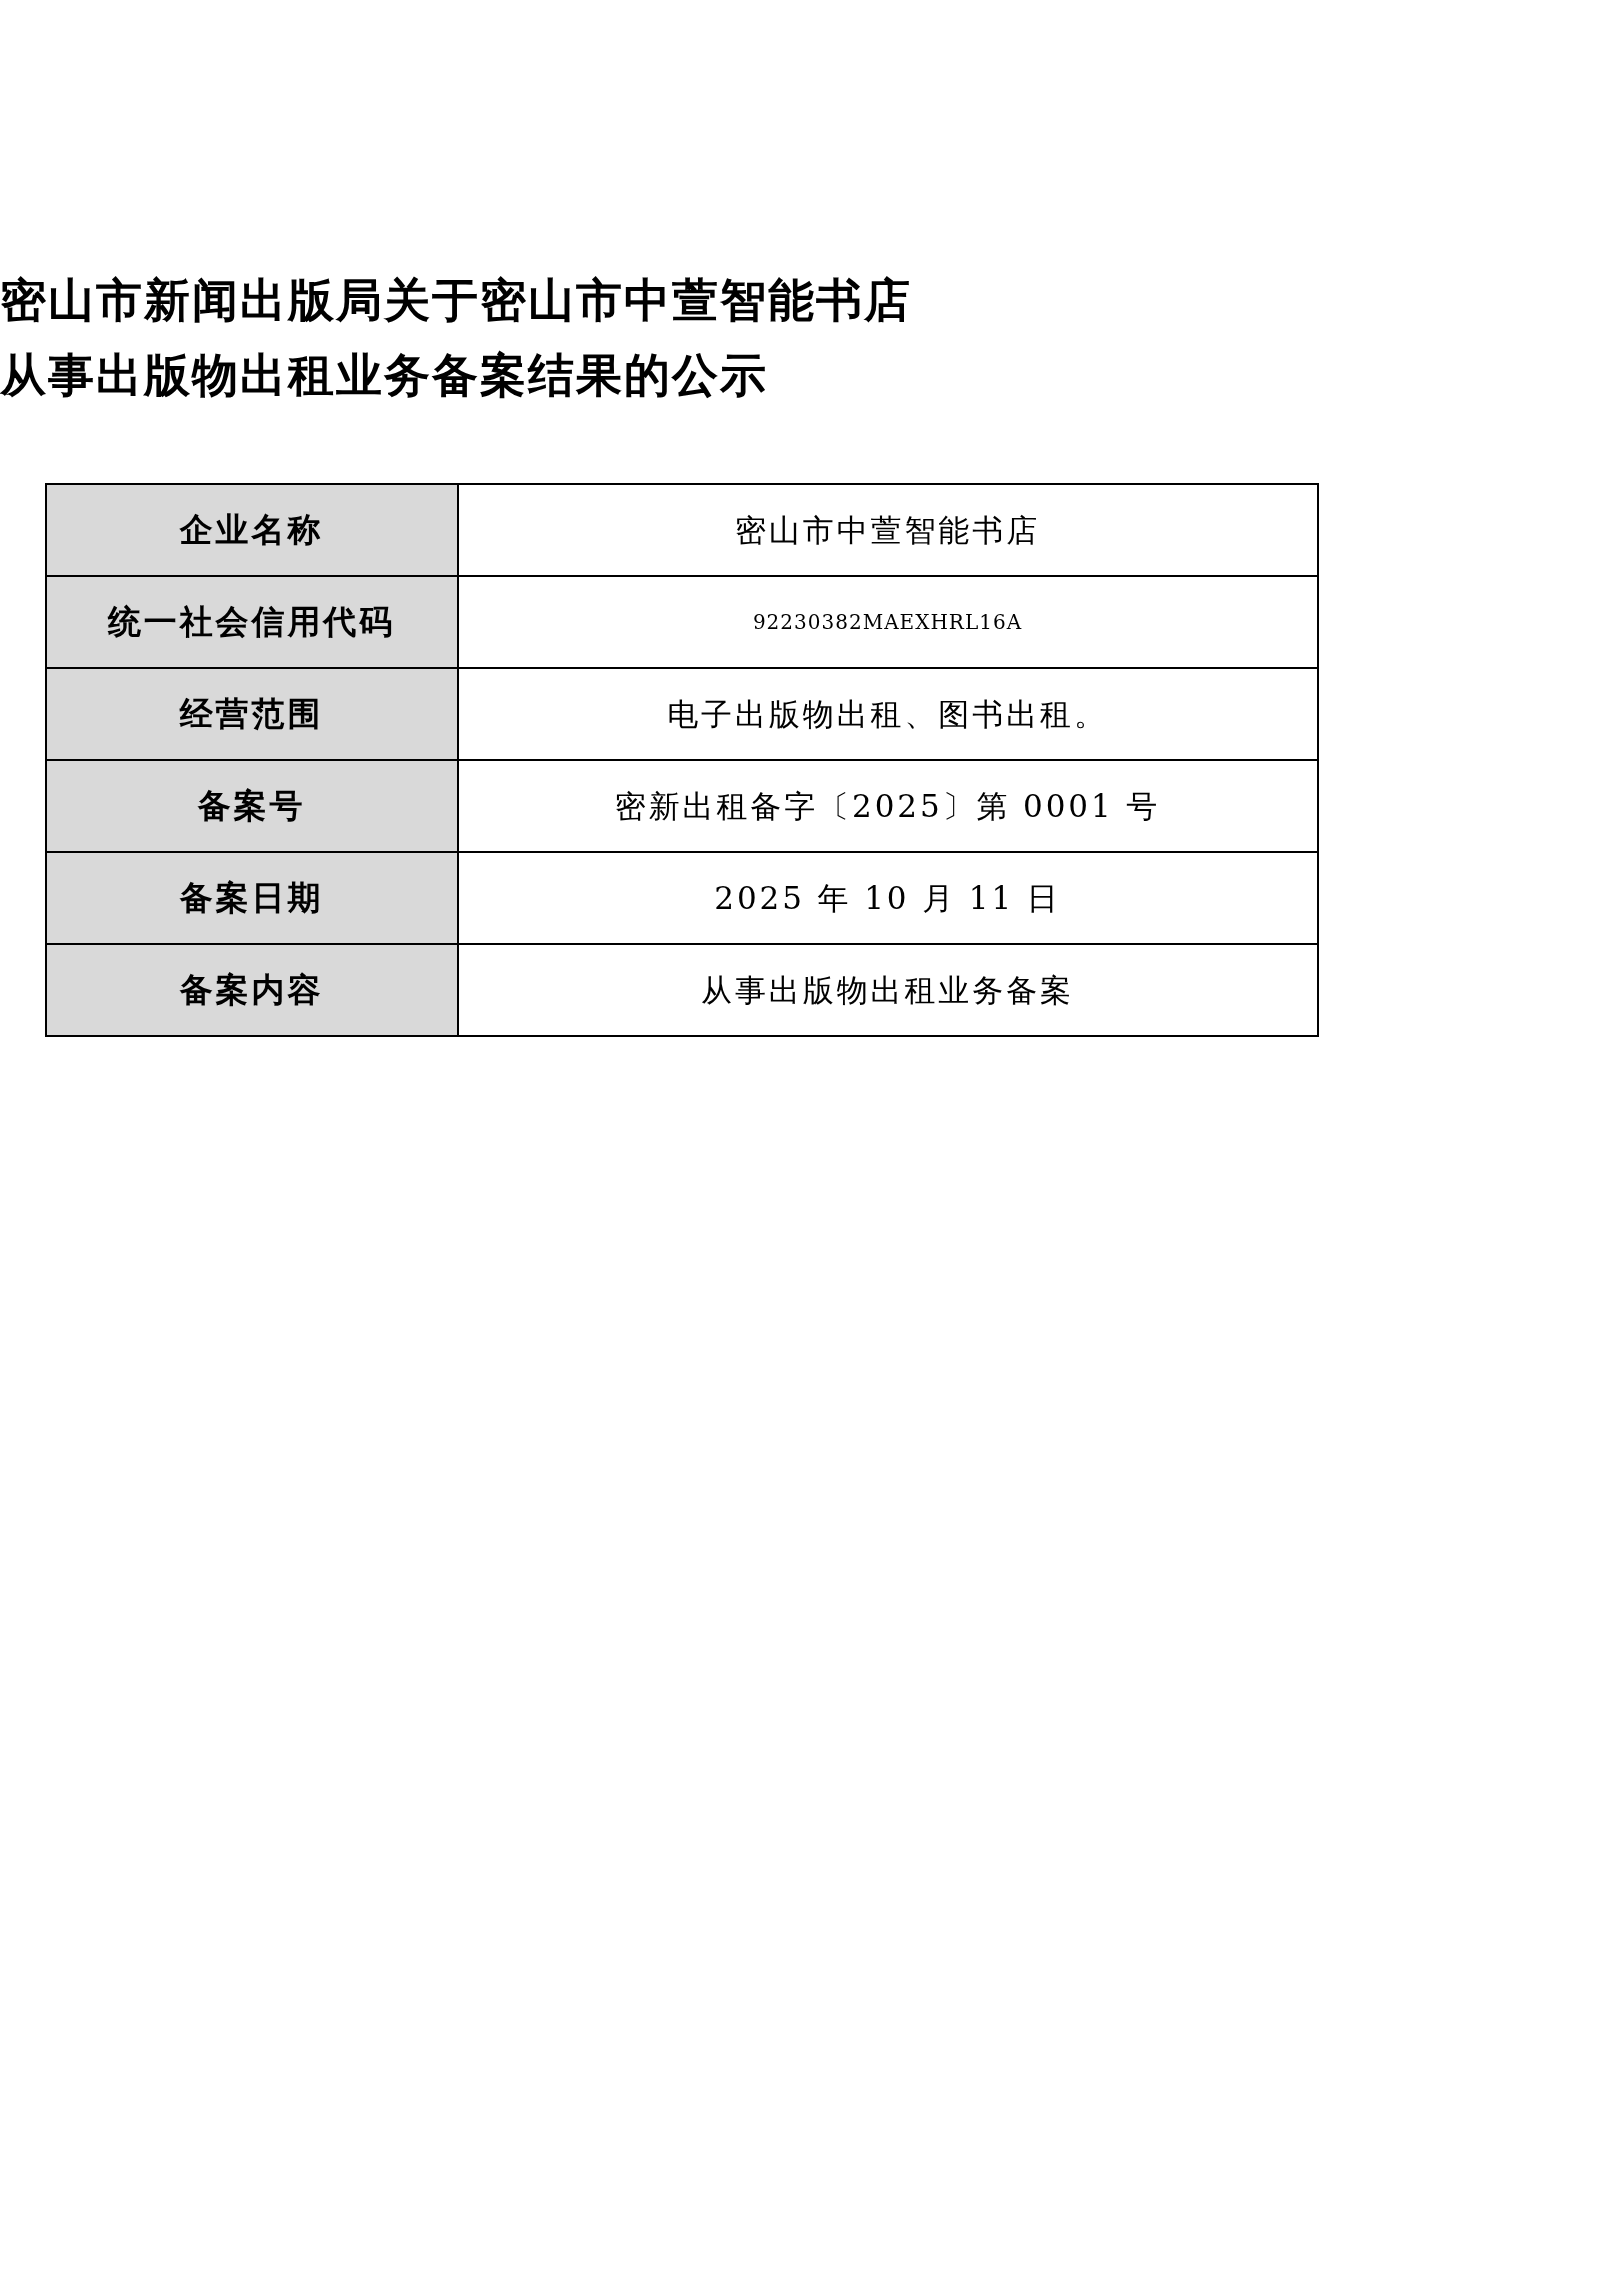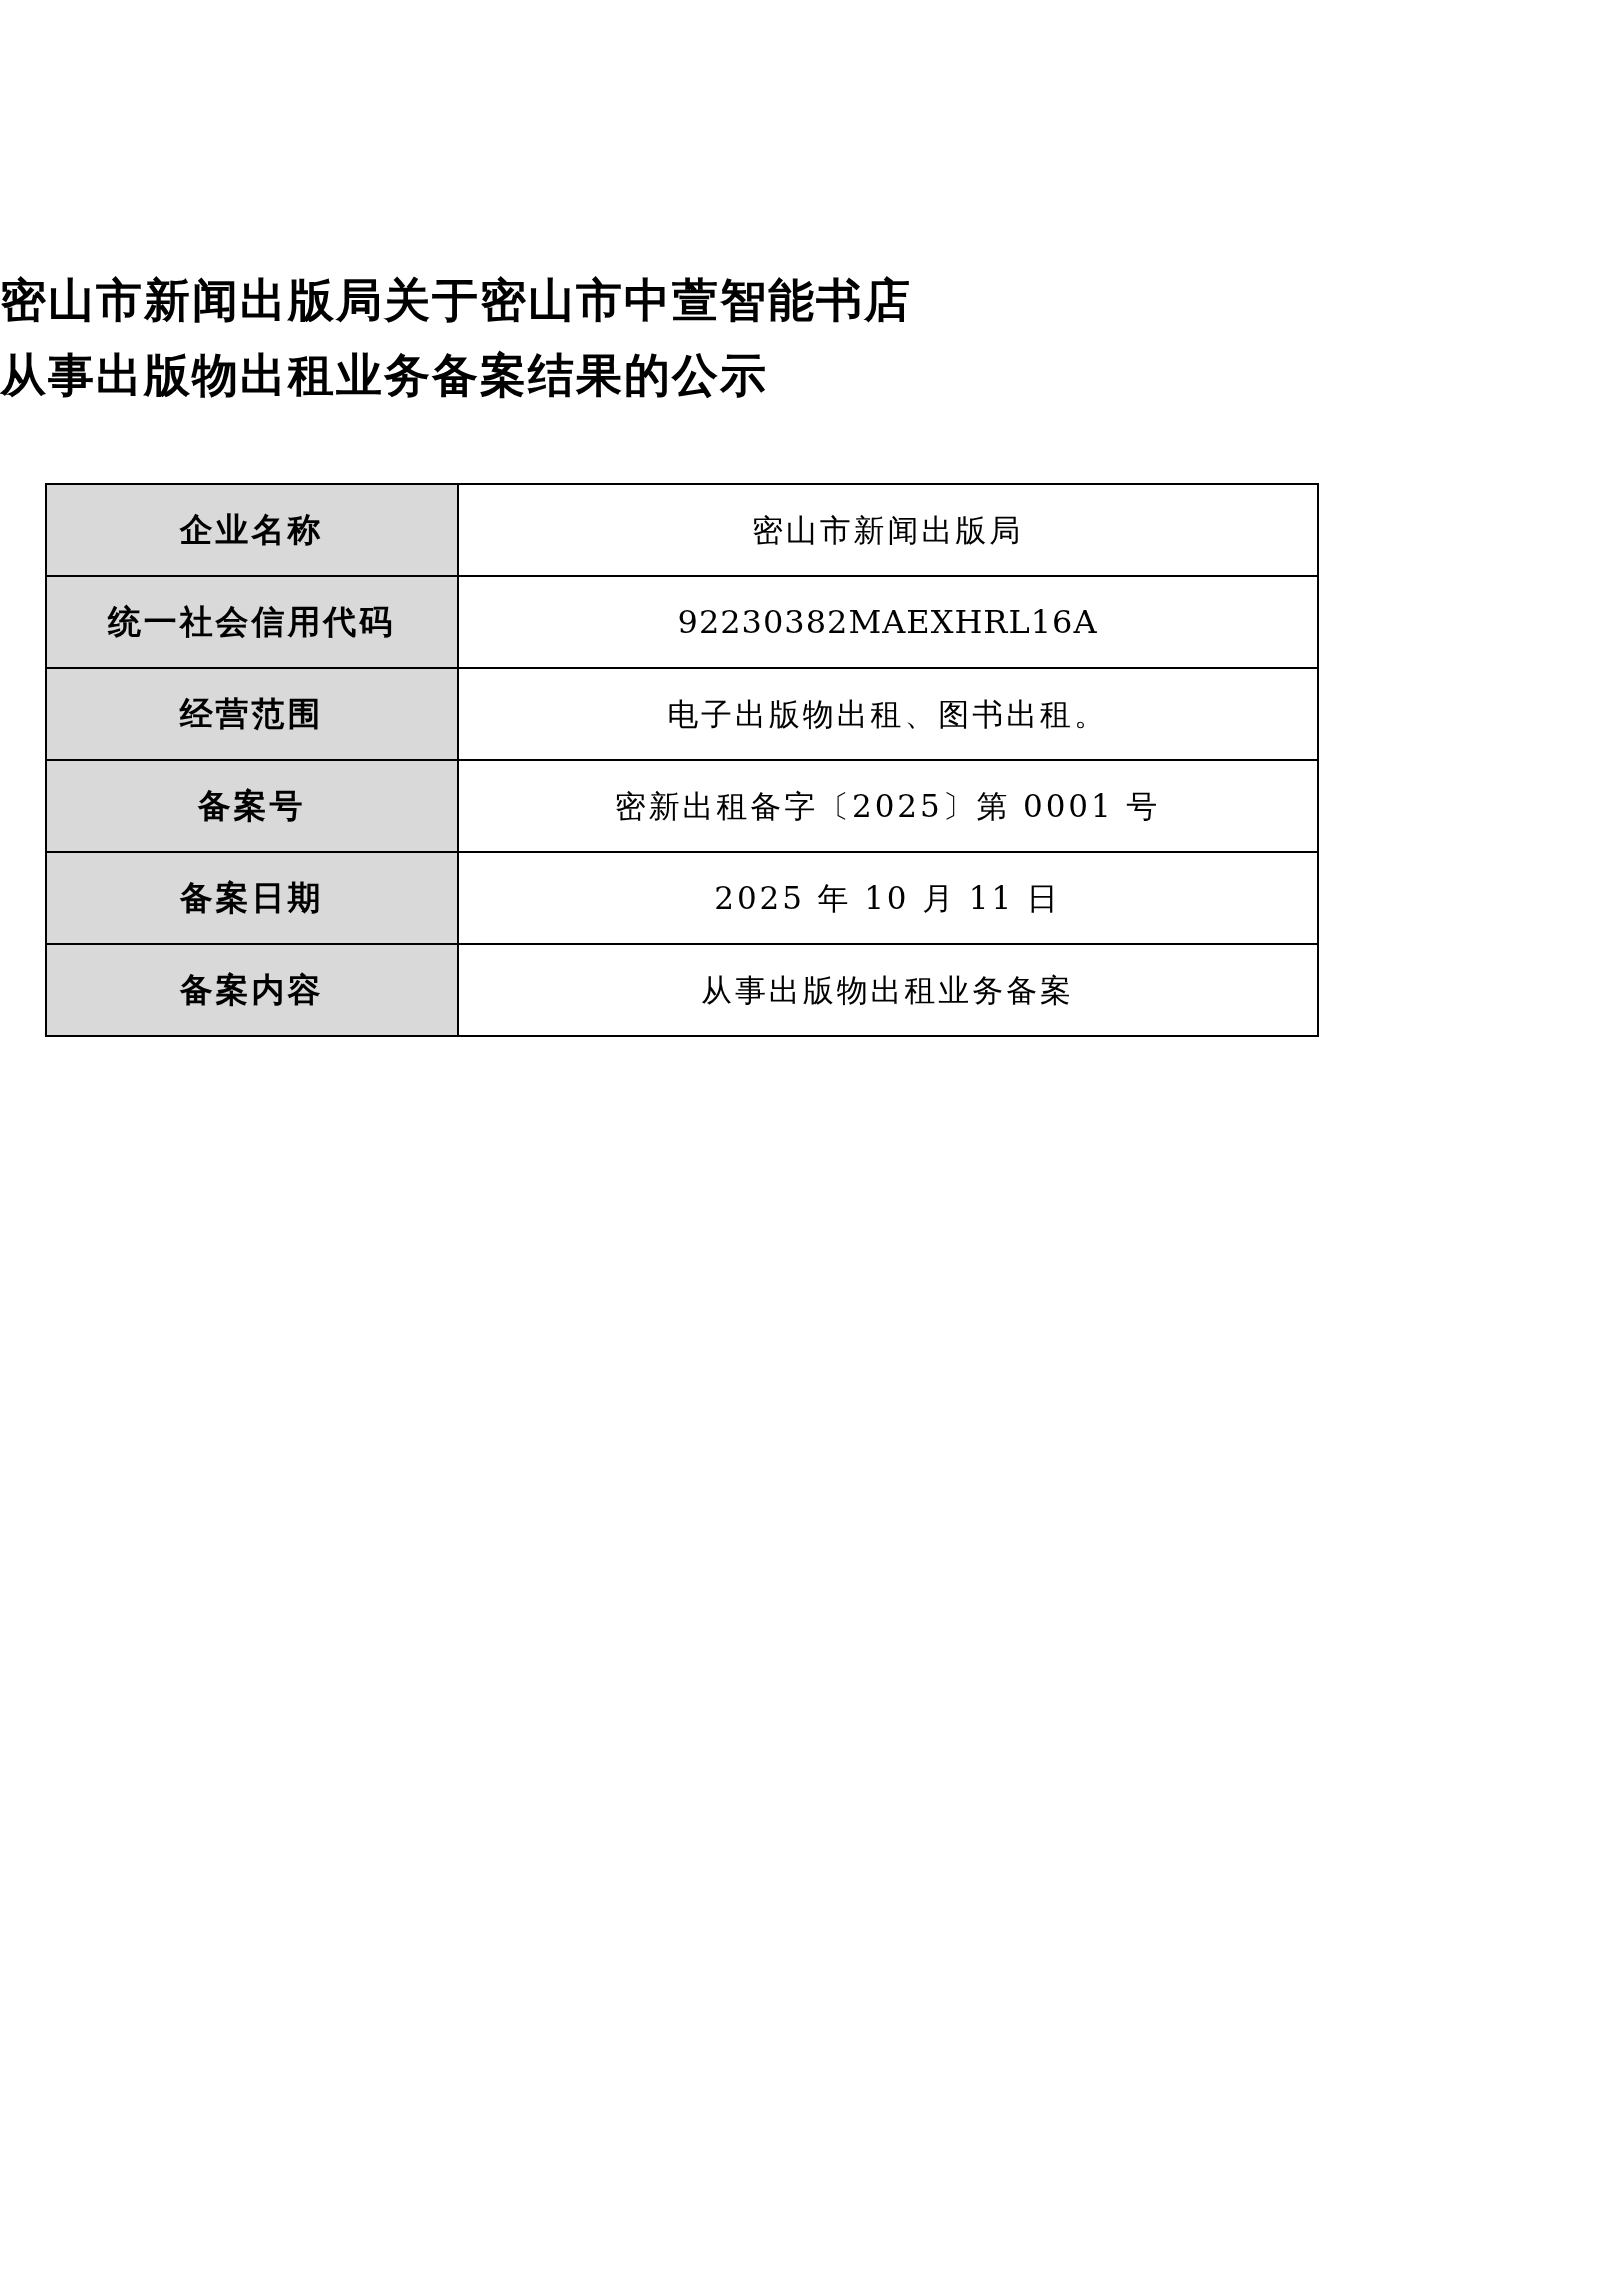--- a/index.html
+++ b/index.html
@@ -73,42 +73,42 @@
     height: 147px;
   }
   td.label.tall {
     height: 147px;
   }
   .val-line {
     display: block;
   }
   .mono-code {
     letter-spacing: 1px;
-    font-size: 32px;
+    font-size: 20px;
     text-align: center;
   }
 </style>
 </head>
 <body>
 
 <div class="page">
 
   <div class="title-block">
     <div class="title-line">密山市新闻出版局关于密山市中萱智能书店</div>
     <div class="title-line">从事出版物出租业务备案结果的公示</div>
   </div>
 
   <div class="table-wrap">
     <table class="record">
       <tbody>
 
         <tr>
           <td class="label">企业名称</td>
           <td class="value">
-            <span class="val-line">密山市新闻出版局</span>
+            <span class="val-line">密山市中萱智能书店</span>
           </td>
         </tr>
 
         <tr>
           <td class="label">统一社会信用代码</td>
           <td class="value">
             <span class="val-line mono-code">92230382MAEXHRL16A</span>
           </td>
         </tr>
 

